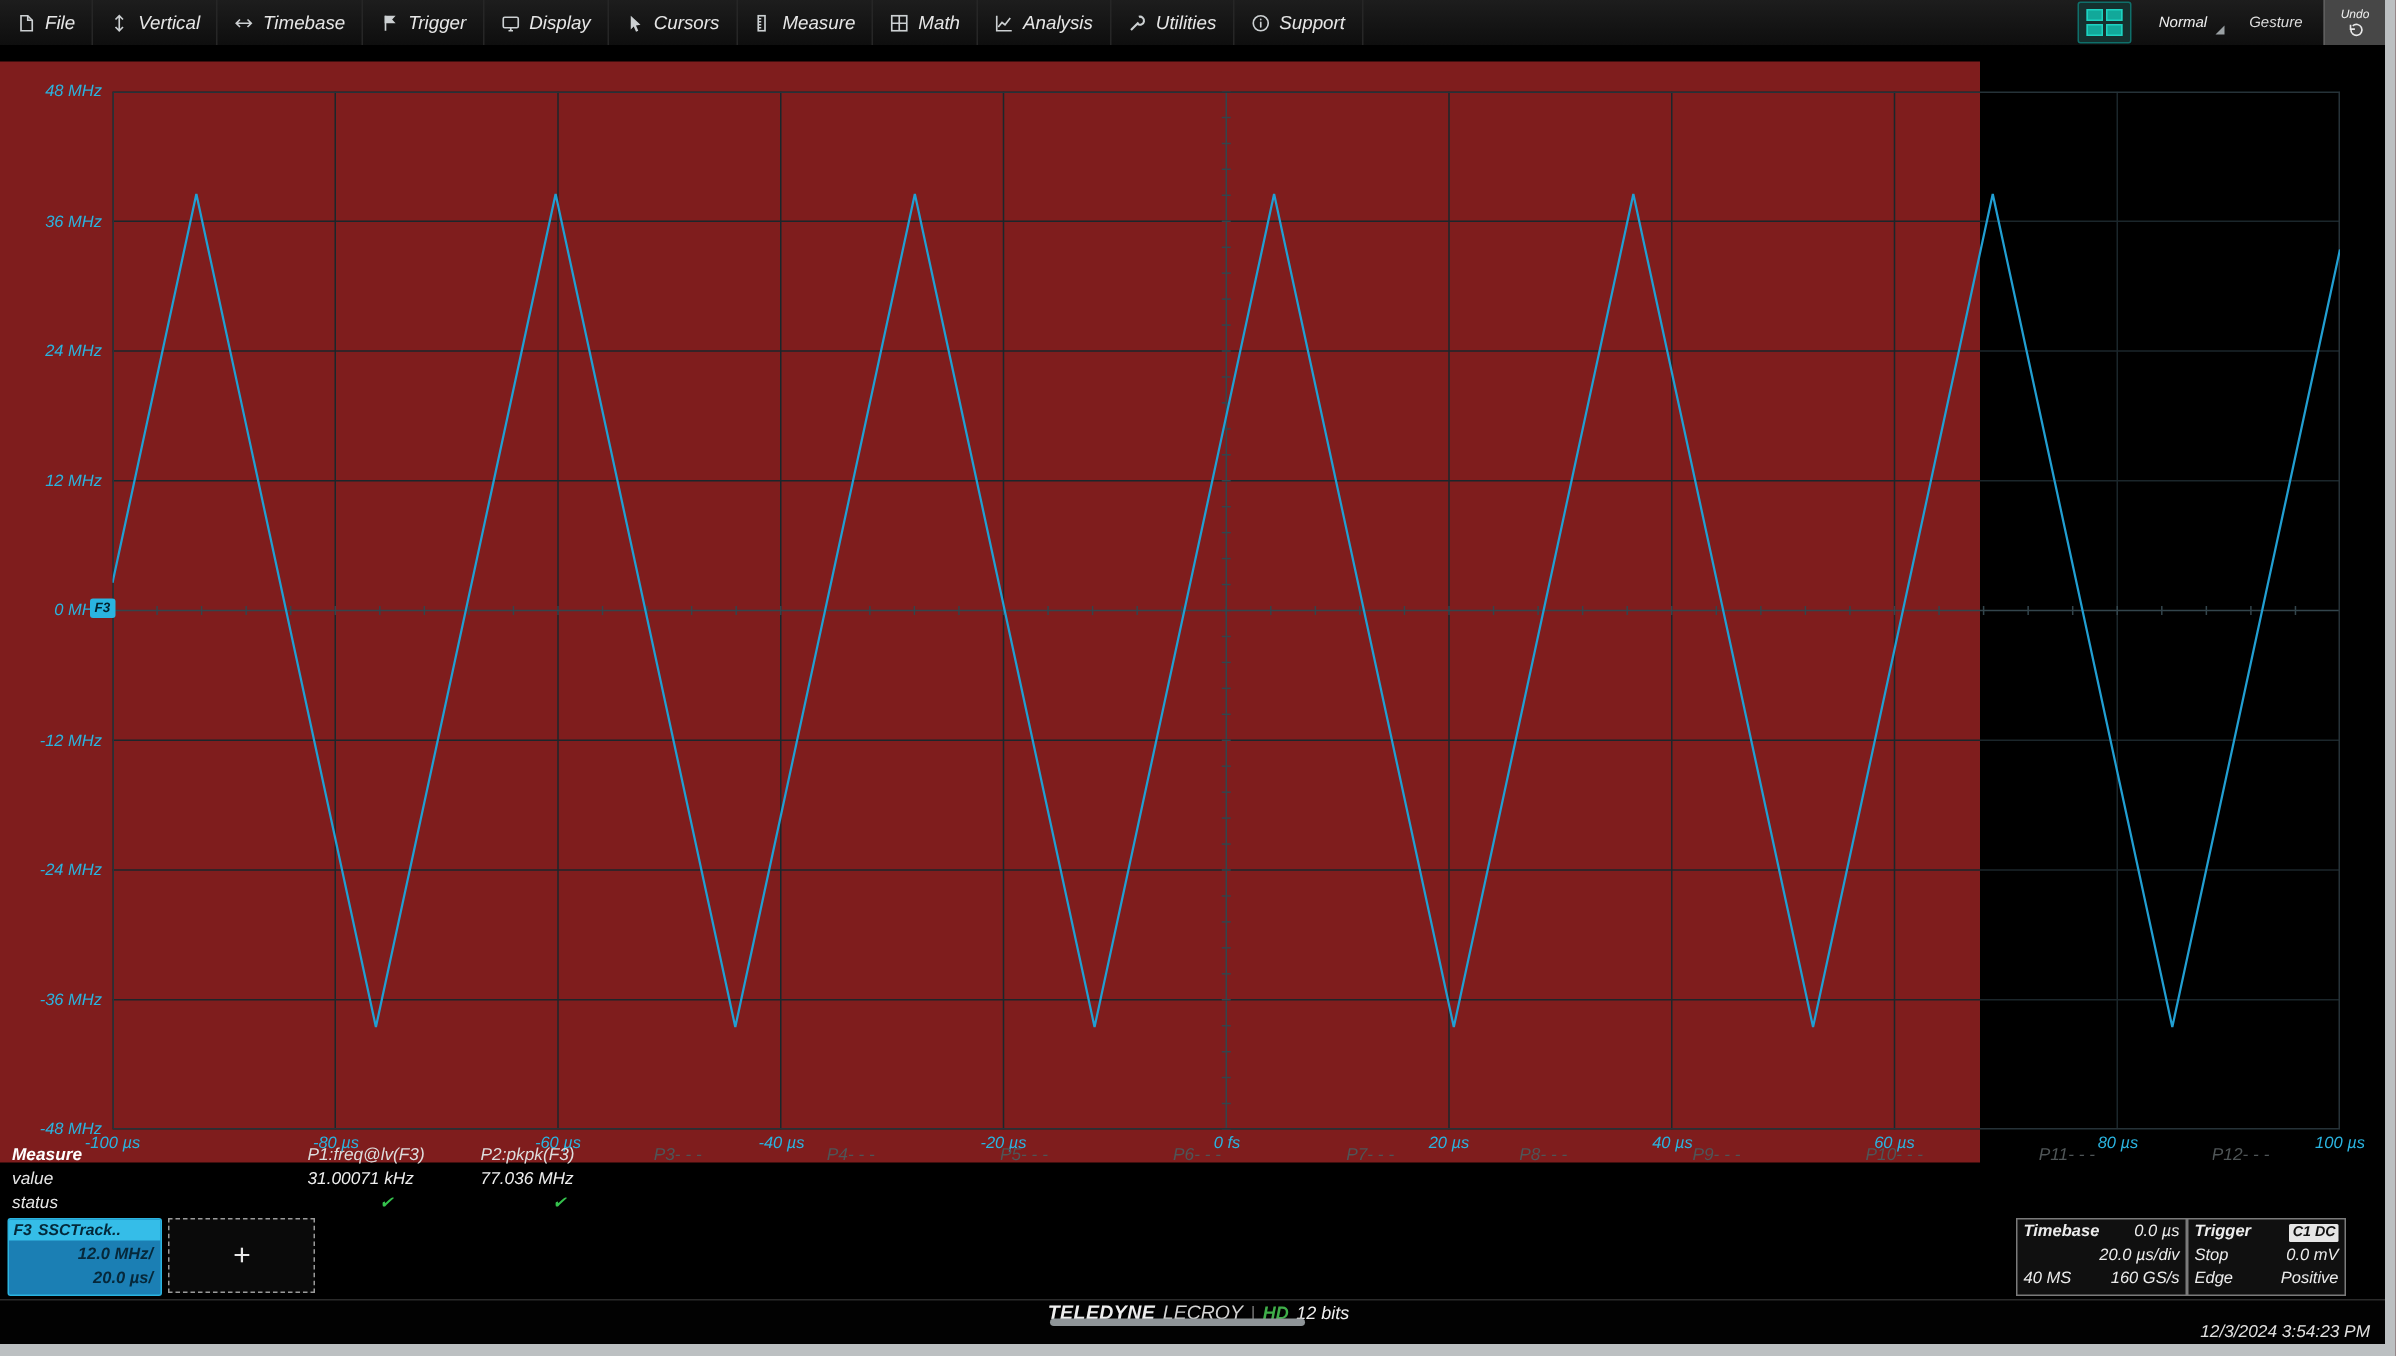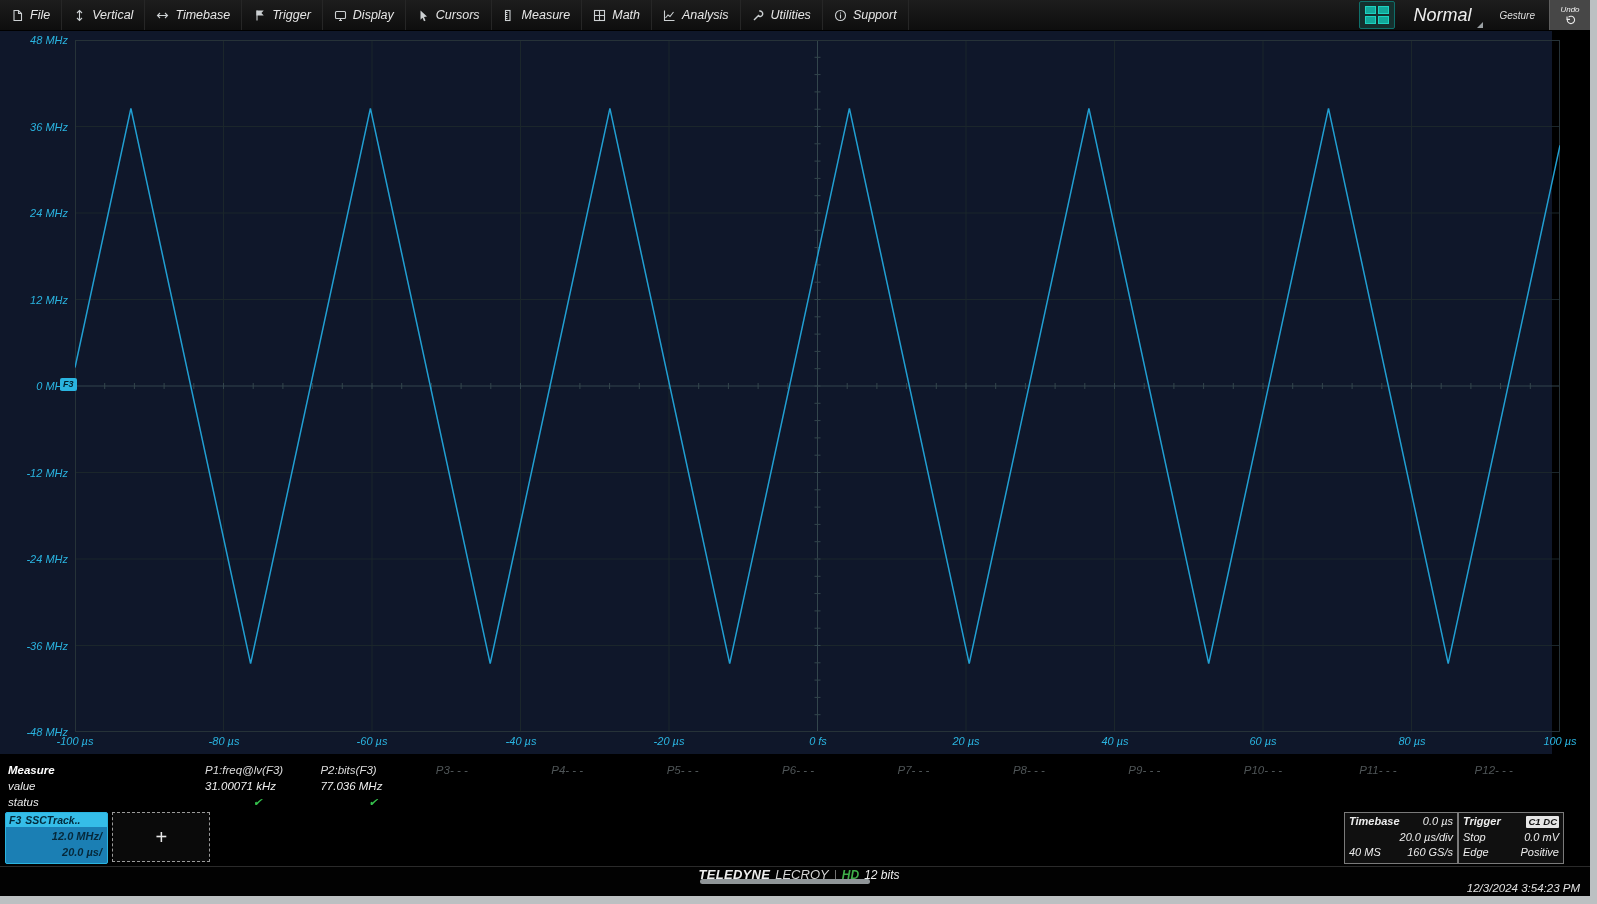--- a/index.html
+++ b/index.html
@@ -6,28 +6,28 @@
   .frame{position:relative;width:1597px;height:904px;background:#bcc0c2;font-family:"Liberation Sans",sans-serif;overflow:hidden;}
   .app{position:absolute;left:0;top:0;width:1590px;height:896px;background:#000;overflow:hidden;font-style:italic;}
 
   
   .menubar{position:absolute;left:0;top:0;width:100%;height:30px;background:linear-gradient(#1d1d1d,#0e0e0e);display:flex;align-items:center;color:#e6e6e6;font-size:12.5px;border-bottom:1px solid #000;z-index:5;}
   .menu-item{display:flex;align-items:center;gap:6px;padding:0 11px;height:100%;border-right:1px solid #262626;white-space:nowrap;cursor:default;}
   .menu-item svg{width:13px;height:13px;flex:0 0 auto;}
   .menubar-right{margin-left:auto;display:flex;align-items:center;gap:10px;height:100%;}
   .grid-btn{width:34px;height:26px;background:#15302e;border:1px solid #0f6f6a;border-radius:2px;display:grid;grid-template-columns:11px 11px;grid-template-rows:8px 8px;gap:2px;align-content:center;justify-content:center;}
   .grid-btn i{background:#12a89a;border:1px solid #1dd2c0;}
-  .mode-dd{position:relative;padding:4px 14px 4px 8px;font-size:18px;color:#eee;}
+  .mode-dd{position:relative;padding:4px 14px 4px 8px;font-size:10px;color:#eee;}
   .mode-dd .corner{position:absolute;right:2px;bottom:2px;width:0;height:0;border-left:6px solid transparent;border-bottom:6px solid #9aa0a3;}
   .gesture{font-size:10px;color:#ddd;padding:0 4px;}
   .undo-btn{width:40px;height:30px;background:#474747;border-left:1px solid #5e5e5e;display:flex;flex-direction:column;align-items:center;justify-content:center;color:#f0f0f0;font-size:8px;gap:1px;}
   .undo-btn svg{width:11px;height:11px;}
 
   
-  .plot{position:absolute;left:0;top:20px;width:1552px;height:734px;background:#0f172a;}
+  .plot{position:absolute;left:0;top:41px;width:1320px;height:734px;background:#7f1d1d;}
   .grid-wrap{position:absolute;left:75px;top:20px;width:1485px;height:692px;}
   .grid-wrap svg{position:absolute;left:0;top:0;width:100%;height:100%;}
   .ylabel{position:absolute;left:0;width:68px;text-align:right;color:#2ab4e0;font-size:11px;line-height:14px;}
   .xlabel{position:absolute;top:715px;transform:translateX(-50%);color:#2ab4e0;font-size:11px;white-space:nowrap;}
   .f3-marker{position:absolute;left:60px;top:358px;background:#2ab4e0;color:#02222e;font-size:9px;font-weight:bold;padding:1px 3px;border-radius:2px;line-height:11px;}
 
   
   .measure{position:absolute;left:0;top:762px;width:1590px;font-size:11.5px;color:#ddd;}
   .mrow{display:grid;grid-template-columns:205px repeat(12,1fr);height:16px;line-height:16px;}
   .mlabel{padding-left:8px;color:#e8e8e8;}
@@ -306,21 +306,21 @@
     <span class="xlabel" style="left:1115px">40 µs</span>
     <span class="xlabel" style="left:1263px">60 µs</span>
     <span class="xlabel" style="left:1412px">80 µs</span>
     <span class="xlabel" style="left:1560px">100 µs</span>
   </div>
 
   <div class="measure">
     <div class="mrow">
       <div class="mlabel bold">Measure</div>
       <div class="mcell">P1:freq@lv(F3)</div>
-      <div class="mcell">P2:bits(F3)</div>
+      <div class="mcell">P2:pkpk(F3)</div>
       <div class="mcell dim">P3- - -</div>
       <div class="mcell dim">P4- - -</div>
       <div class="mcell dim">P5- - -</div>
       <div class="mcell dim">P6- - -</div>
       <div class="mcell dim">P7- - -</div>
       <div class="mcell dim">P8- - -</div>
       <div class="mcell dim">P9- - -</div>
       <div class="mcell dim">P10- - -</div>
       <div class="mcell dim">P11- - -</div>
       <div class="mcell dim">P12- - -</div>

